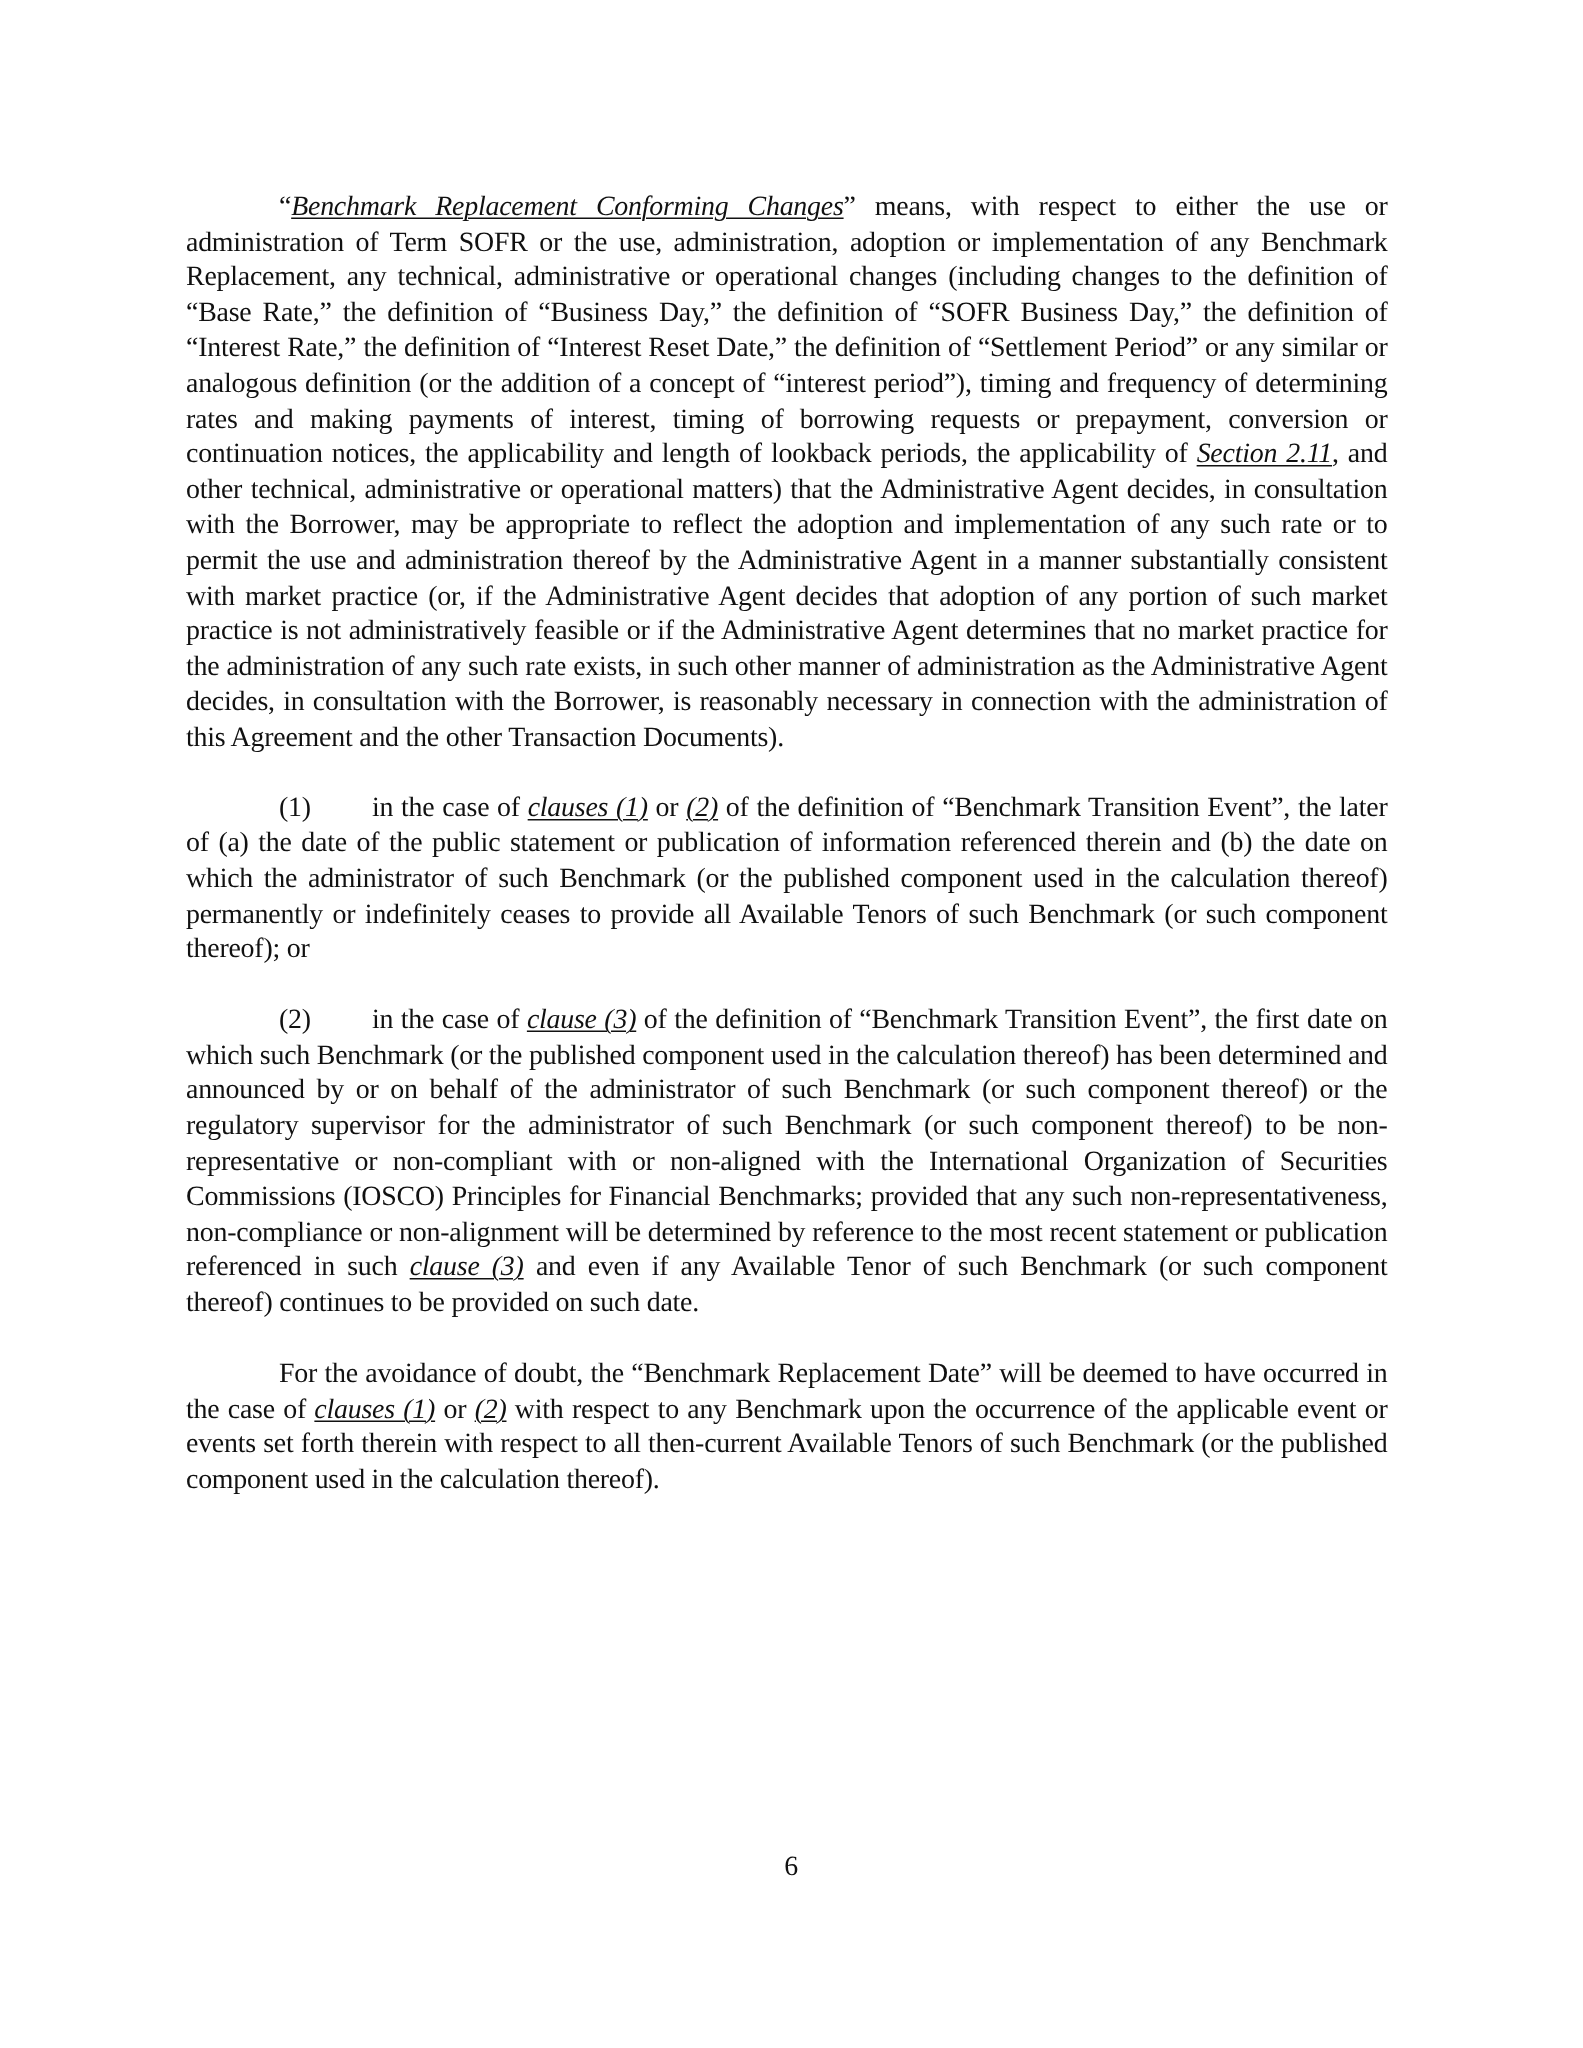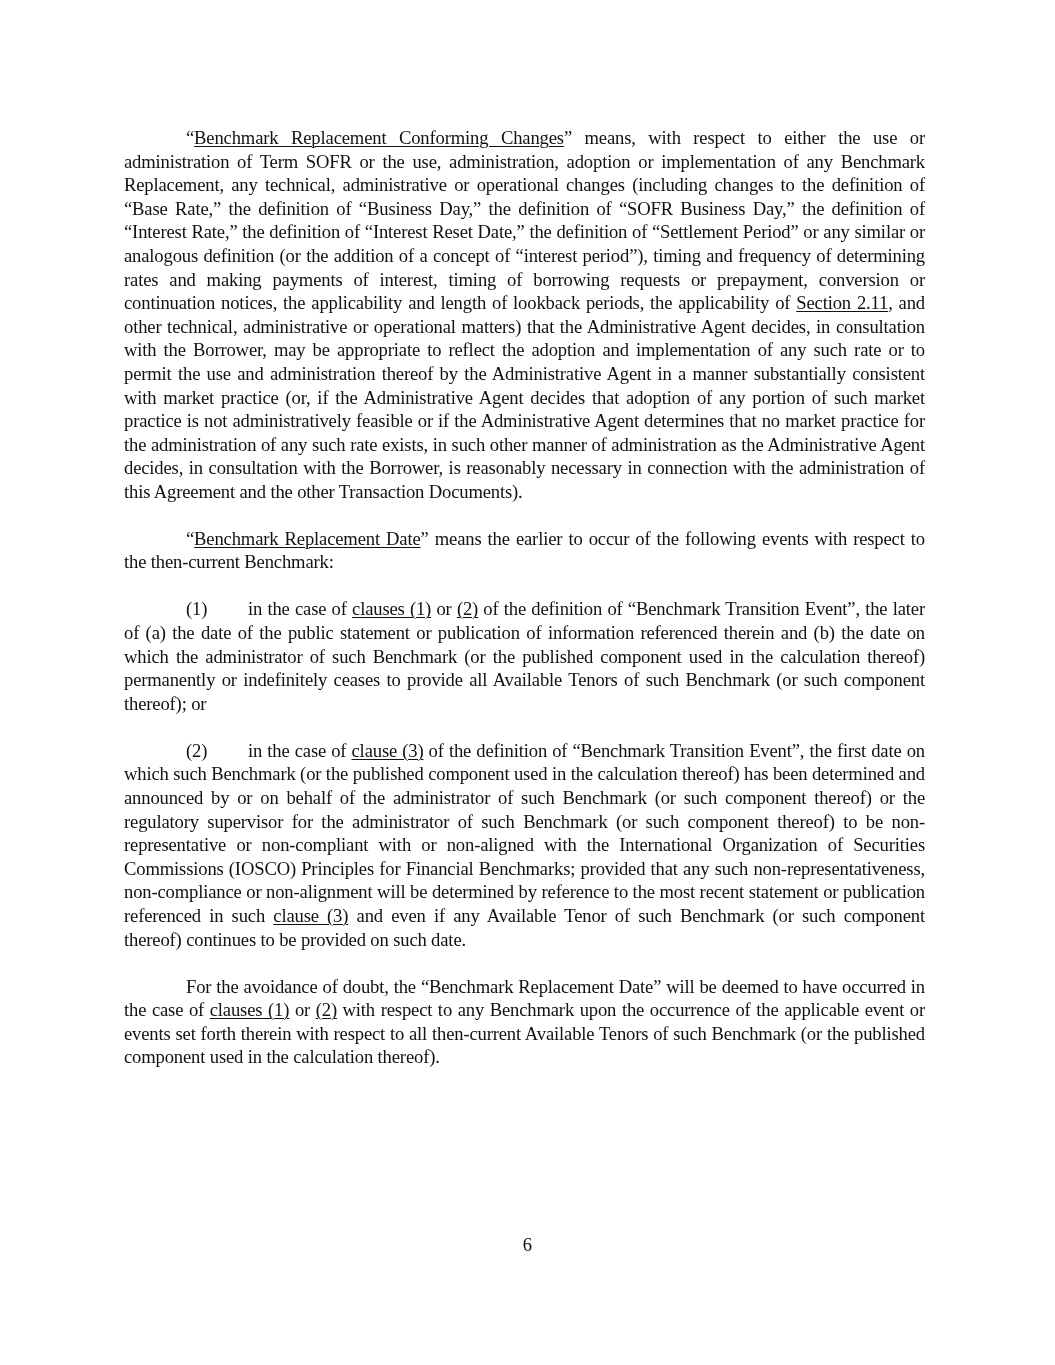--- a/index.html
+++ b/index.html
@@ -31,35 +31,35 @@
     }
     .para.numbered .num {
       display: inline-block;
       width: 62px;
       text-indent: 0;
     }
     .u {
       text-decoration: underline;
       text-underline-offset: 2px;
       text-decoration-thickness: 1px;
+      font-style: italic;
     }
     .page-number {
       position: absolute;
       left: 0;
       width: 1055px;
       top: 1233px;
       text-align: center;
       font-size: 18.6px;
       line-height: 23.6px;
     }
   </style>
 </head>
 <body>
 
 <div class="page">
   <p class="para"><span>“</span><span class="u">Benchmark Replacement Conforming Changes</span><span>” means, with respect to either the use or administration of Term SOFR or the use, administration, adoption or implementation of any Benchmark Replacement, any technical, administrative or operational changes (including changes to the definition of “Base Rate,” the definition of “Business Day,” the definition of “SOFR Business Day,” the definition of “Interest Rate,” the definition of “Interest Reset Date,” the definition of “Settlement Period” or any similar or analogous definition (or the addition of a concept of “interest period”), timing and frequency of determining rates and making payments of interest, timing of borrowing requests or prepayment, conversion or continuation notices, the applicability and length of lookback periods, the applicability of </span><span class="u">Section 2.11</span><span>, and other technical, administrative or operational matters) that the Administrative Agent decides, in consultation with the Borrower, may be appropriate to reflect the adoption and implementation of any such rate or to permit the use and administration thereof by the Administrative Agent in a manner substantially consistent with market practice (or, if the Administrative Agent decides that adoption of any portion of such market practice is not administratively feasible or if the Administrative Agent determines that no market practice for the administration of any such rate exists, in such other manner of administration as the Administrative Agent decides, in consultation with the Borrower, is reasonably necessary in connection with the administration of this Agreement and the other Transaction Documents).</span></p>
-  <p class="para"><span>“</span><span class="u">Benchmark Replacement Date</span><span>” means the earlier to occur of the following events with respect to the then-current Benchmark:</span></p>
   <p class="para numbered"><span class="num">(1)</span><span>in the case of </span><span class="u">clauses (1)</span><span> or </span><span class="u">(2)</span><span> of the definition of “Benchmark Transition Event”, the later of (a) the date of the public statement or publication of information referenced therein and (b) the date on which the administrator of such Benchmark (or the published component used in the calculation thereof) permanently or indefinitely ceases to provide all Available Tenors of such Benchmark (or such component thereof); or</span></p>
   <p class="para numbered"><span class="num">(2)</span><span>in the case of </span><span class="u">clause (3)</span><span> of the definition of “Benchmark Transition Event”, the first date on which such Benchmark (or the published component used in the calculation thereof) has been determined and announced by or on behalf of the administrator of such Benchmark (or such component thereof) or the regulatory supervisor for the administrator of such Benchmark (or such component thereof) to be non-representative or non-compliant with or non-aligned with the International Organization of Securities Commissions (IOSCO) Principles for Financial Benchmarks; provided that any such non-representativeness, non-compliance or non-alignment will be determined by reference to the most recent statement or publication referenced in such </span><span class="u">clause (3)</span><span> and even if any Available Tenor of such Benchmark (or such component thereof) continues to be provided on such date.</span></p>
   <p class="para"><span>For the avoidance of doubt, the “Benchmark Replacement Date” will be deemed to have occurred in the case of </span><span class="u">clauses (1)</span><span> or </span><span class="u">(2)</span><span> with respect to any Benchmark upon the occurrence of the applicable event or events set forth therein with respect to all then-current Available Tenors of such Benchmark (or the published component used in the calculation thereof).</span></p>
 </div>
 
 <div class="page-number">6</div>
 
 </body></html>

